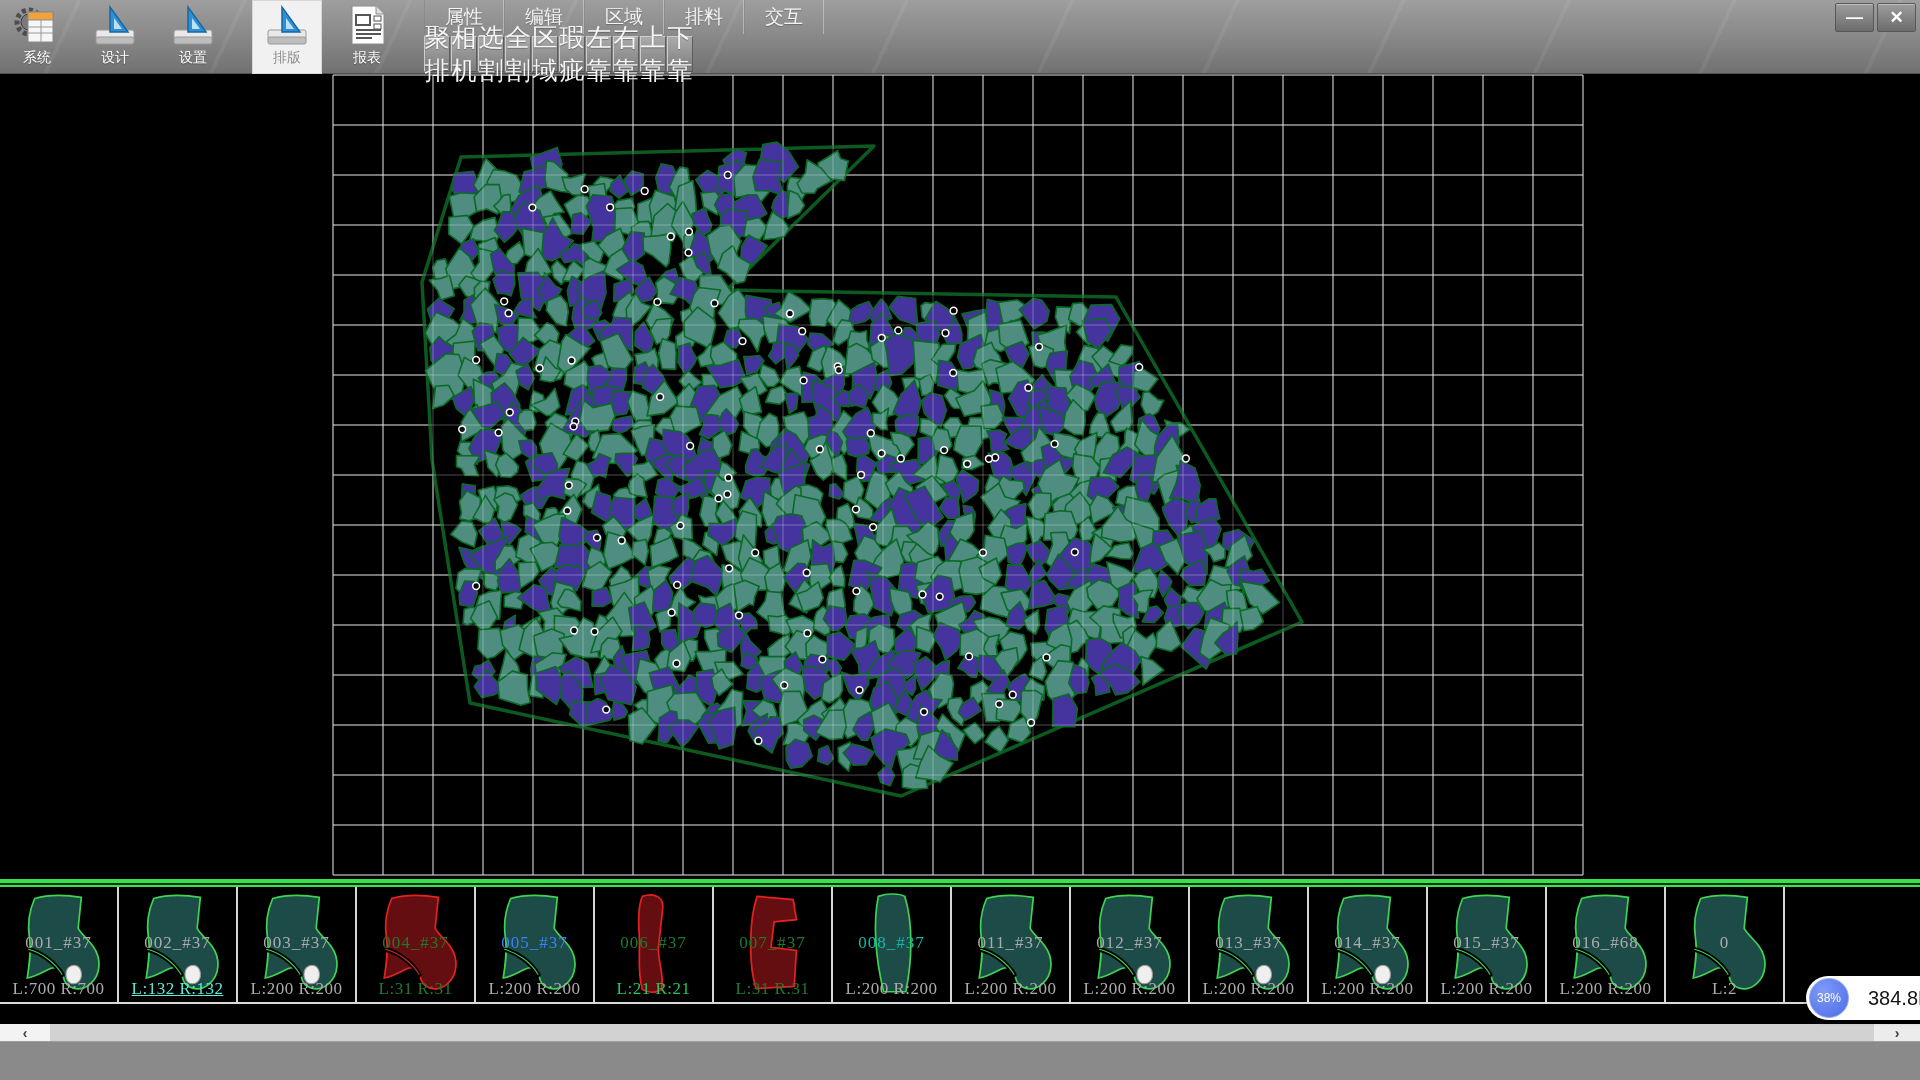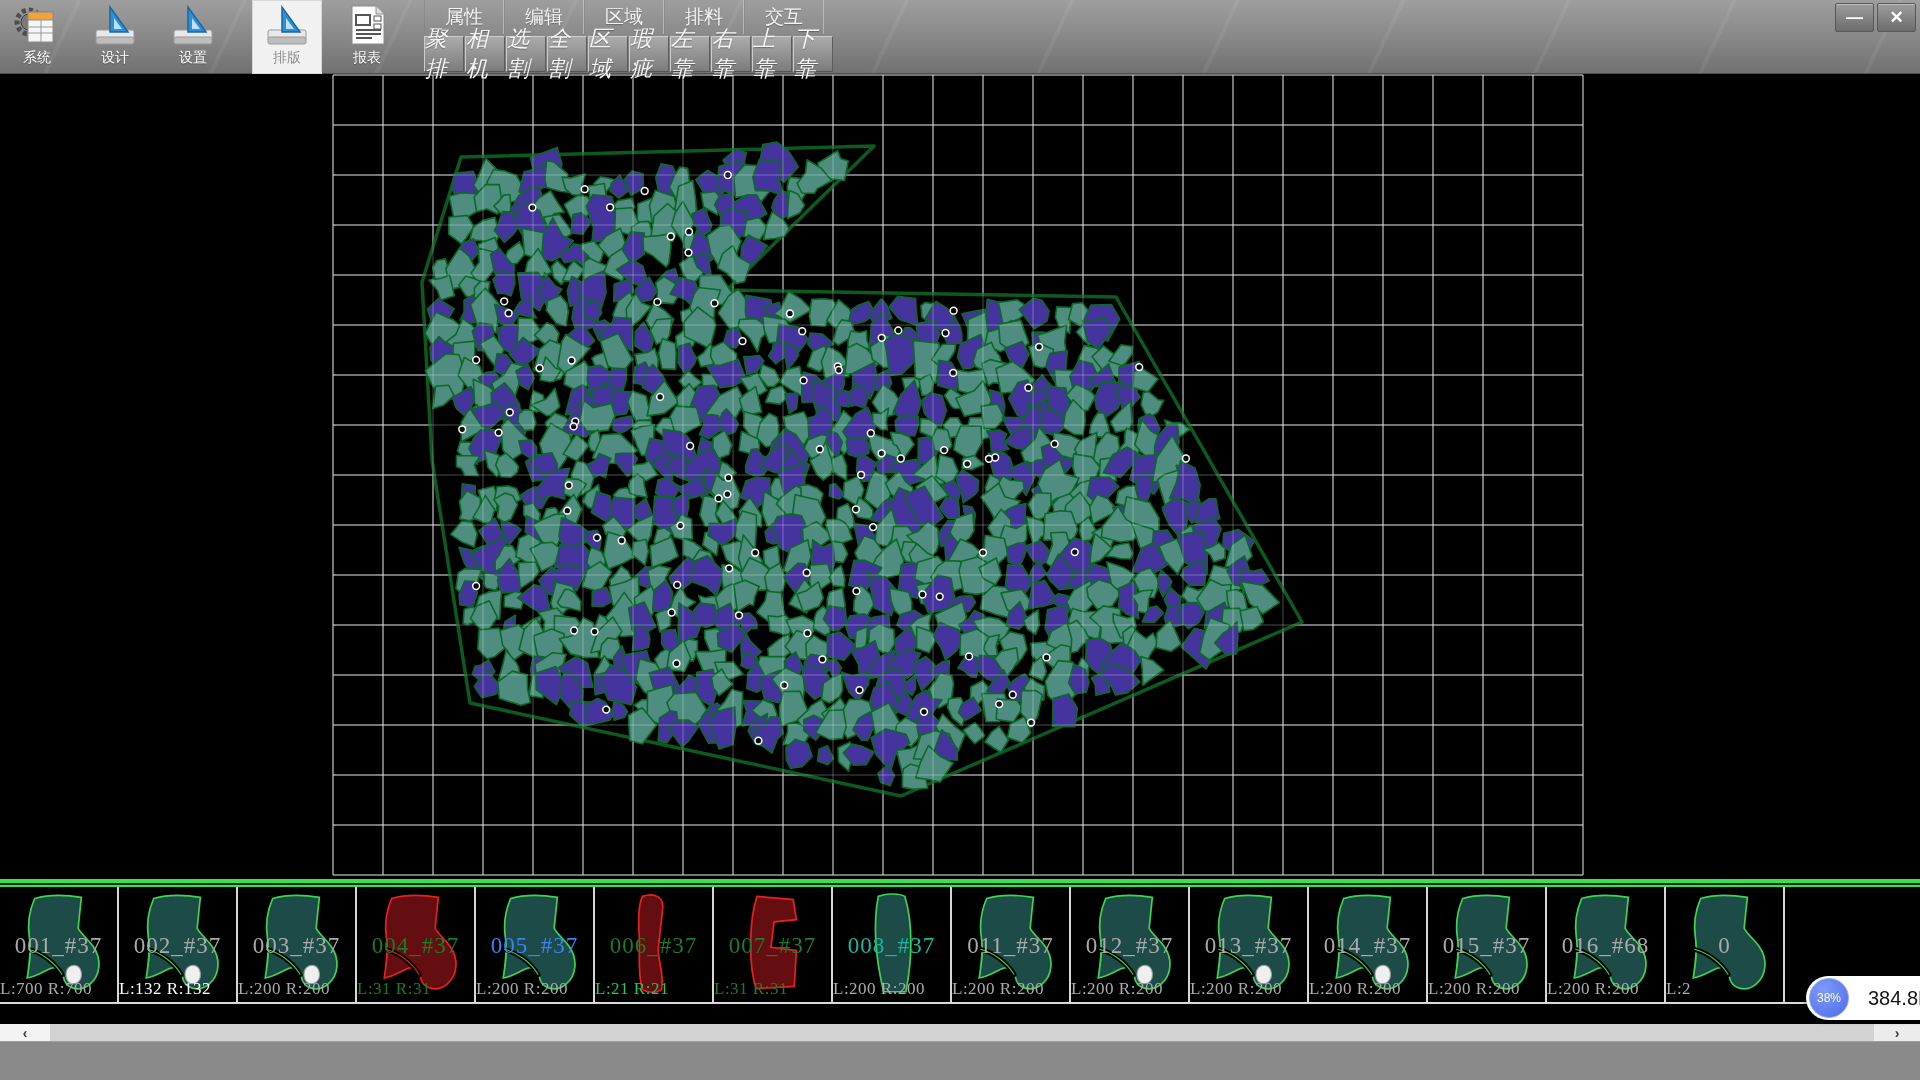--- a/index.html
+++ b/index.html
@@ -19,45 +19,45 @@
   .appbtn .icon svg{width:100%;height:100%;display:block;}
   .appbtn .lbl{font-size:14px;color:#fdfdfd;margin-top:2px;text-shadow:0 1px 1px rgba(0,0,0,0.3);white-space:nowrap;}
   .appbtn.active{background:#f1f1f1;box-shadow:inset 0 0 0 1px #d7d7d7;}
   .appbtn.active .lbl{color:#8f8f8f;text-shadow:none;}
 
   .tabs{position:absolute;left:424px;top:0;height:34px;display:flex;z-index:2;}
   .tab{width:78px;display:flex;align-items:center;justify-content:center;font-size:19px;color:#f4f4f4;
     border-left:1px solid rgba(125,125,125,0.45);border-right:1px solid rgba(228,228,228,0.45);
     text-shadow:0 1px 1px rgba(0,0,0,0.25);}
   .tools{position:absolute;left:424px;top:36px;height:36px;display:flex;gap:1px;z-index:2;}
-  .tool{width:40px;display:flex;align-items:center;justify-content:center;font-size:22px;color:#f6f6f6;
+  .tool{width:26px;display:flex;align-items:center;justify-content:center;font-size:25px;color:#f6f6f6;
     background:linear-gradient(180deg,#ababab,#7c7c7c);
     border:1px solid;border-color:#cdcdcd #5d5d5d #555 #cdcdcd;box-sizing:border-box;
-    text-shadow:0 1px 1px rgba(0,0,0,0.3);font-style:italic;}
+    text-shadow:0 1px 1px rgba(0,0,0,0.3);}
 
   .winctrl{position:absolute;top:3px;right:4px;display:flex;gap:3px;z-index:2;}
   .winbtn{width:37px;height:27px;display:flex;align-items:center;justify-content:center;color:#fff;
     font-size:17px;font-weight:bold;background:linear-gradient(180deg,#9d9d9d,#6c6c6c);
     border:1px solid #585858;border-radius:2px;box-shadow:inset 0 1px 0 rgba(255,255,255,0.35);}
 
   
   .canvas{position:absolute;top:74px;left:0;width:1920px;height:950px;background:#000;z-index:0;}
   .canvas svg{position:absolute;inset:0;}
 
   
   .strip{position:absolute;left:0;top:879px;width:1920px;background:#000;z-index:2;}
   .gline1{height:4px;background:#38e14d;}
   .gline2{height:2px;background:#06310f;}
   .gline3{height:2px;background:#38e14d;}
   .cells{display:flex;height:115px;border-bottom:2px solid #d9d9d9;overflow:hidden;width:1920px;}
   .cell{position:relative;width:117px;flex:none;height:115px;border-right:2px solid #d7d7d7;box-sizing:content-box;background:#000;}
   .cell svg{position:absolute;left:5px;top:3px;}
   .cell .nm{position:absolute;top:46px;left:0;width:100%;text-align:center;
-    font-family:"Liberation Serif",serif;font-size:23px;letter-spacing:1px;z-index:2;}
-  .cell .lr{position:absolute;bottom:3px;left:0;width:100%;
+    font-family:"Liberation Serif",serif;font-size:17px;letter-spacing:1px;z-index:2;}
+  .cell .lr{position:absolute;bottom:3px;left:0;width:100%;text-align:center;
     font-family:"Liberation Serif",serif;font-size:17px;letter-spacing:0.5px;z-index:2;}
 
   
   .badge{position:absolute;left:1806px;top:976px;height:44px;background:#fff;border-radius:22px;
     display:flex;align-items:center;padding:0 13px 0 3px;z-index:6;box-shadow:0 1px 5px rgba(0,0,0,0.45);}
   .badge-circle{width:38px;height:38px;border-radius:50%;flex:none;
     background:radial-gradient(circle at 35% 30%,#7f9af6,#4c6ce9);
     border:1px solid #93abf8;color:#fff;font-size:12px;display:flex;align-items:center;justify-content:center;margin-right:19px;}
   .badge-text{color:#141414;font-size:20px;}
 
@@ -1027,21 +1027,21 @@
           <div class="lr" style="color: rgb(171, 171, 171);">L:700 R:700</div>
         </div>
         <div class="cell">
           <svg width="106" height="106" viewBox="0 0 96 100">
             <path d="M26 8 C40 4 58 5 70 7 L67 36 C70 42 76 46 81 53 C89 64 89 80 78 89 C68 97 55 93 53 82 C52 75 47 72 41 74 C34 77 27 82 19 83 C21 70 23 57 21 45 C19 31 22 17 26 8 Z" fill="#1d4b48" stroke="#3fd44f" stroke-width="1.6"></path>
             <path d="M20 56 C32 59 45 68 52 80" fill="none" stroke="#000" stroke-width="4.5" stroke-linecap="round"></path>
             <path d="M20 56 C32 59 45 68 52 80" fill="none" stroke="#3fd44f" stroke-width="1"></path>
             <path d="M58 73 C63 69 69 71 70 78 C71 85 66 90 60 88 C55 86 54 77 58 73 Z" fill="#efefef" stroke="#999" stroke-width="1"></path>
           </svg>
           <div class="nm" style="color: rgb(171, 171, 171);">002_#37</div>
-          <div class="lr" style="color: #ffffff;">L:132 R:132</div>
+          <div class="lr" style="color: #5eead4; text-decoration: underline;">L:132 R:132</div>
         </div>
         <div class="cell">
           <svg width="106" height="106" viewBox="0 0 96 100">
             <path d="M26 8 C40 4 58 5 70 7 L67 36 C70 42 76 46 81 53 C89 64 89 80 78 89 C68 97 55 93 53 82 C52 75 47 72 41 74 C34 77 27 82 19 83 C21 70 23 57 21 45 C19 31 22 17 26 8 Z" fill="#1d4b48" stroke="#3fd44f" stroke-width="1.6"></path>
             <path d="M20 56 C32 59 45 68 52 80" fill="none" stroke="#000" stroke-width="4.5" stroke-linecap="round"></path>
             <path d="M20 56 C32 59 45 68 52 80" fill="none" stroke="#3fd44f" stroke-width="1"></path>
             <path d="M58 73 C63 69 69 71 70 78 C71 85 66 90 60 88 C55 86 54 77 58 73 Z" fill="#efefef" stroke="#999" stroke-width="1"></path>
           </svg>
           <div class="nm" style="color: rgb(171, 171, 171);">003_#37</div>
           <div class="lr" style="color: rgb(171, 171, 171);">L:200 R:200</div>

